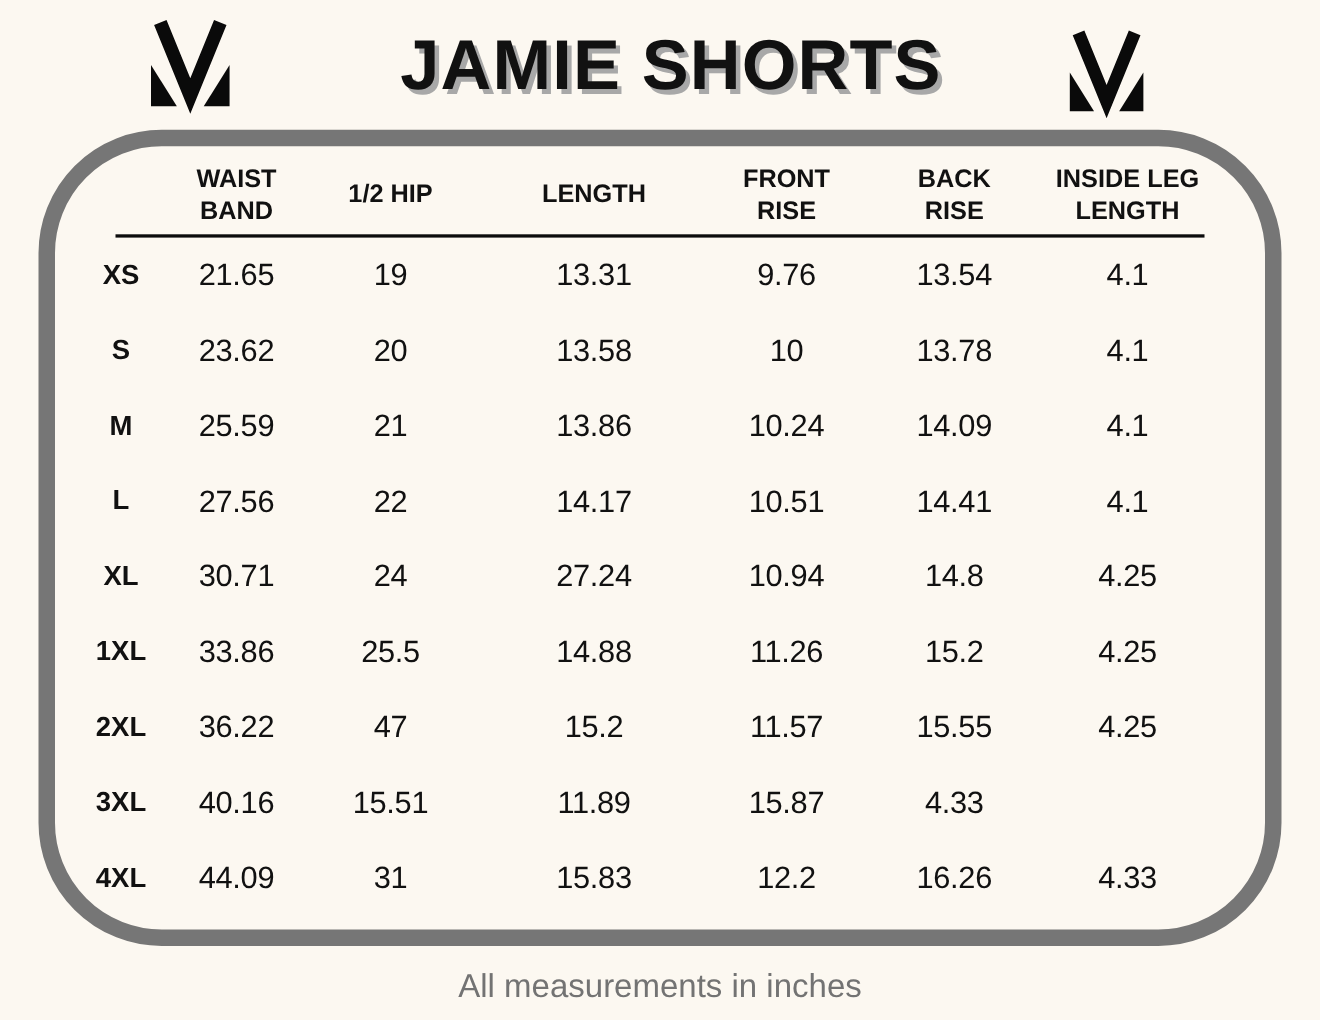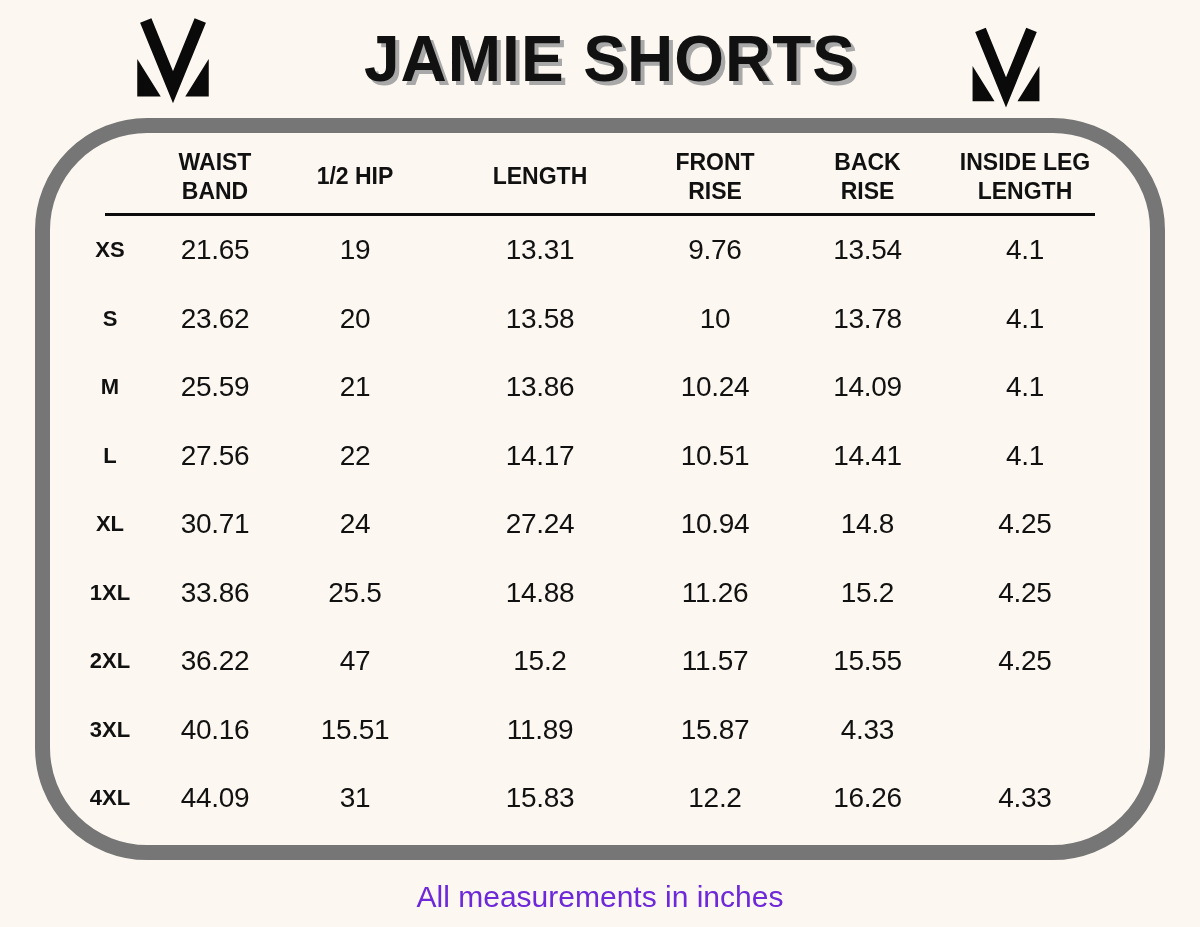--- a/index.html
+++ b/index.html
@@ -33,25 +33,25 @@
     display:grid;align-items:center;
     grid-template-columns:100px 110px 170px 200px 150px 155px 160px;
   }
   .row.header{height:72px;font-weight:bold;font-size:23px;line-height:1.28;}
   .hcell{text-align:center;}
   .hcell span{display:block;}
   .hcell span:empty{display:none;}
   .rule{height:3px;background:#0c0c0c;width:990px;margin-left:45px;}
   .tbody .row{height:68.5px;}
   .cell{text-align:center;font-size:28px;letter-spacing:-0.3px;}
-  .cell.size{font-size:22px;font-weight:bold;letter-spacing:0;}
+  .cell.size{font-size:25px;font-weight:bold;letter-spacing:0;}
   
   .note{
     position:absolute;left:0;right:0;top:880px;margin:0;text-align:center;
-    font-size:30px;font-weight:normal;color:#6d28d9;
+    font-size:30px;font-weight:normal;color:#737373;
   }
 </style>
 </head>
 <body>
 
 <div class="canvas">
 
   <span class="logo left">
     <svg viewBox="0 0 100 100" aria-hidden="true">
       <path d="M21 9 L50 80 L79 9" fill="none" stroke="#0a0a0a" stroke-width="13" stroke-linejoin="miter" stroke-miterlimit="6"></path>

